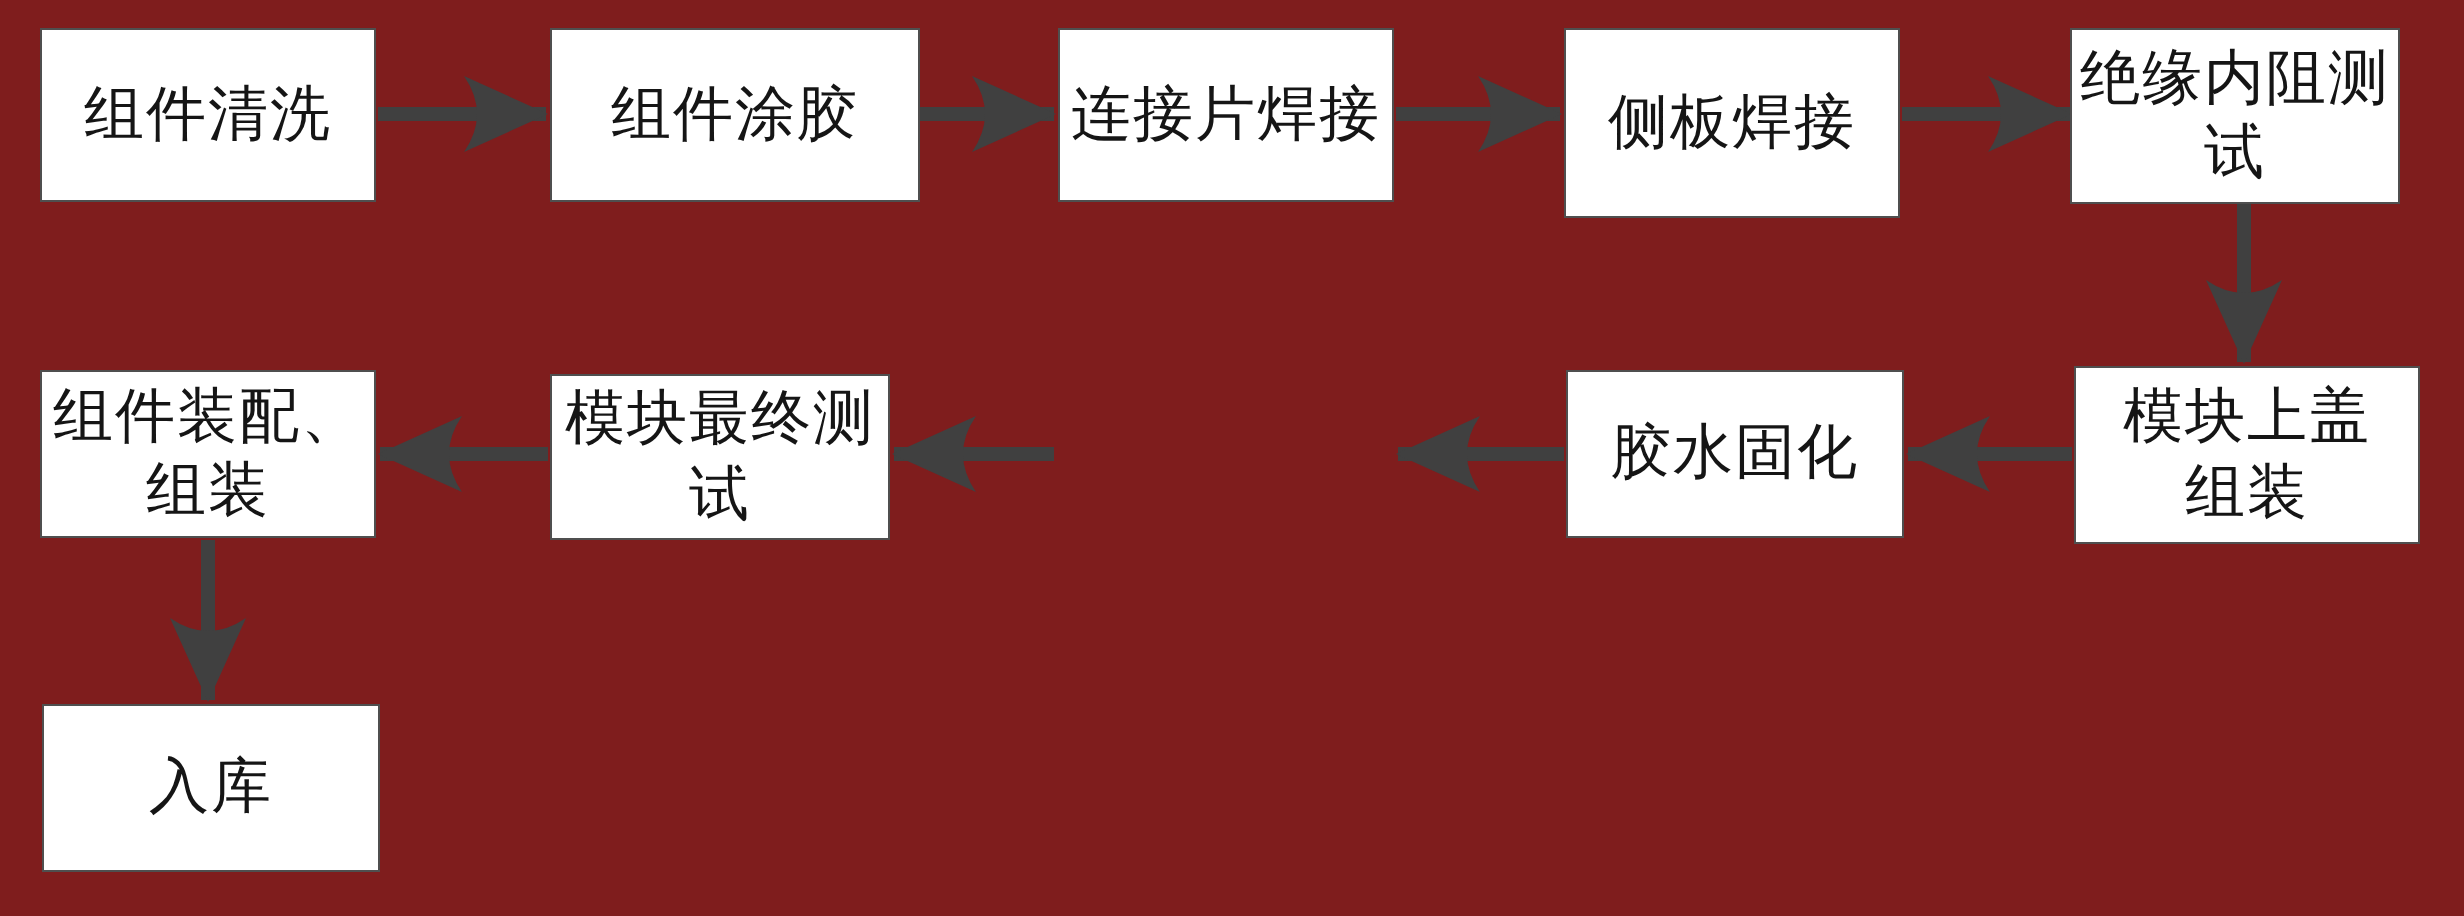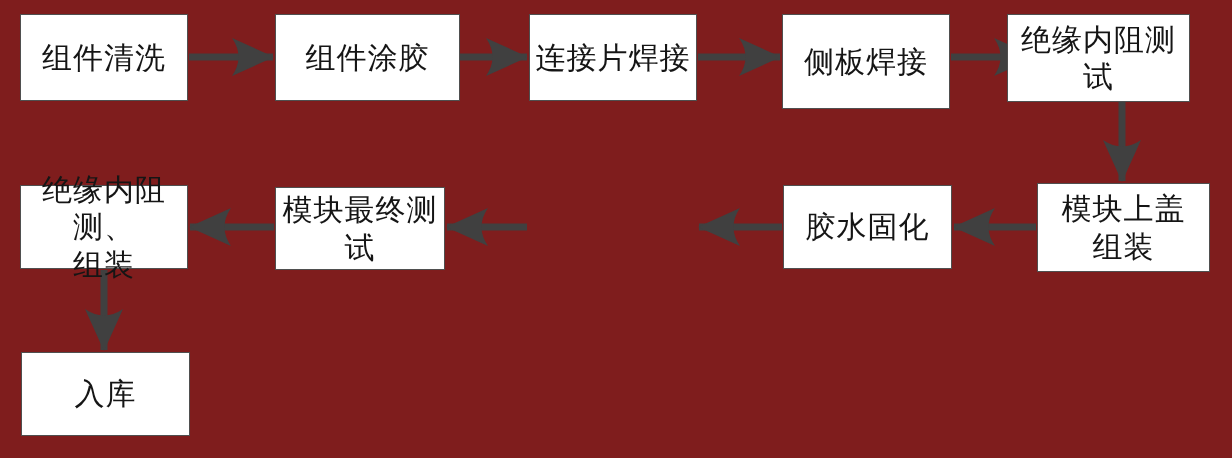--- a/index.html
+++ b/index.html
@@ -73,38 +73,38 @@
   </div>
   <div class="node" style="left:275px;top:14px;width:185px;height:87px">
     <span class="node-label">组件涂胶</span>
   </div>
   <div class="node" style="left:529px;top:14px;width:168px;height:87px">
     <span class="node-label">连接片焊接</span>
   </div>
   <div class="node" style="left:782px;top:14px;width:168px;height:95px">
     <span class="node-label">侧板焊接</span>
   </div>
-  <div class="node" style="left:1007px;top:14px;width:183px;height:88px">
+  <div class="node" style="left:1035px;top:14px;width:165px;height:88px">
     <span class="node-label">绝缘内阻测
 试</span>
   </div>
 
   <div class="node" style="left:1037px;top:183px;width:173px;height:89px">
     <span class="node-label">模块上盖
 组装</span>
   </div>
   <div class="node" style="left:783px;top:185px;width:169px;height:84px">
     <span class="node-label">胶水固化</span>
   </div>
   <div class="node" style="left:275px;top:187px;width:170px;height:83px">
     <span class="node-label">模块最终测
 试</span>
   </div>
   <div class="node" style="left:20px;top:185px;width:168px;height:84px">
-    <span class="node-label">绝缘内阻测、
+    <span class="node-label">组件装配、
 组装</span>
   </div>
 
   <div class="node" style="left:21px;top:352px;width:169px;height:84px">
     <span class="node-label">入库</span>
   </div>
 
 </div>
 
 </body></html>

